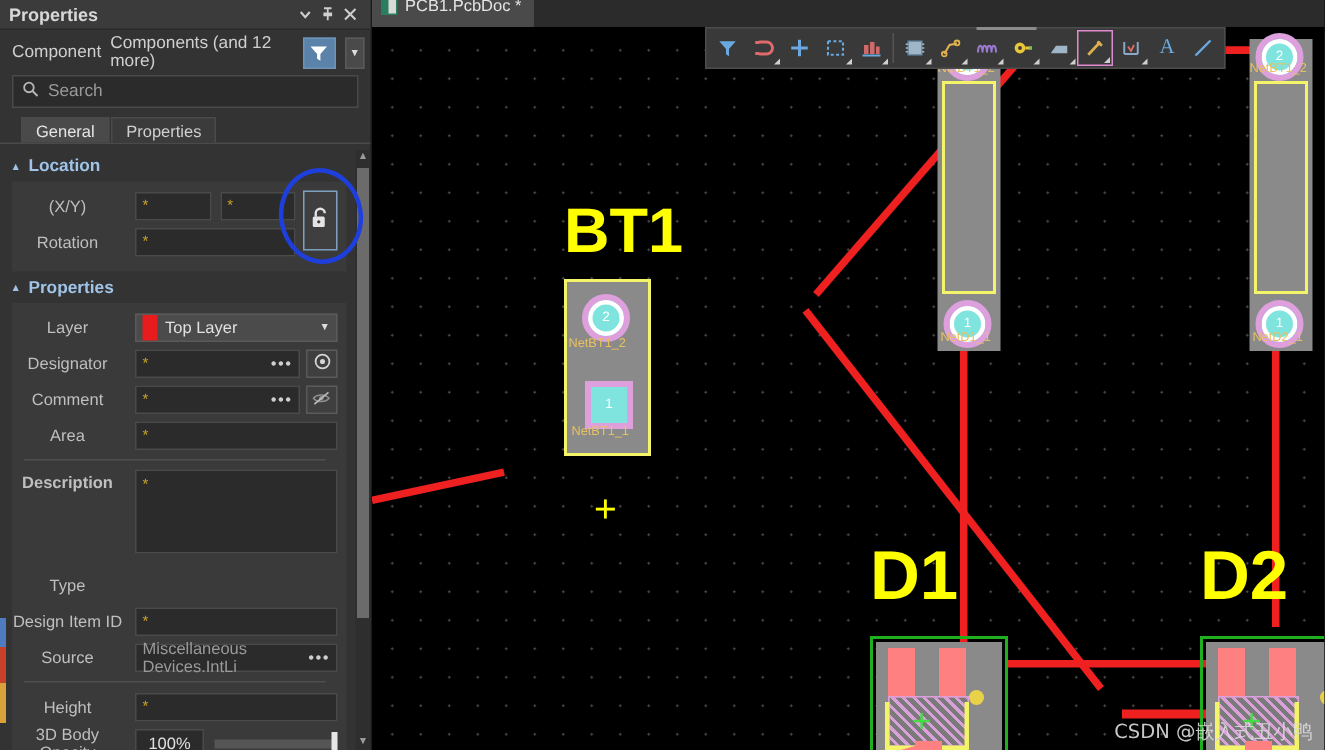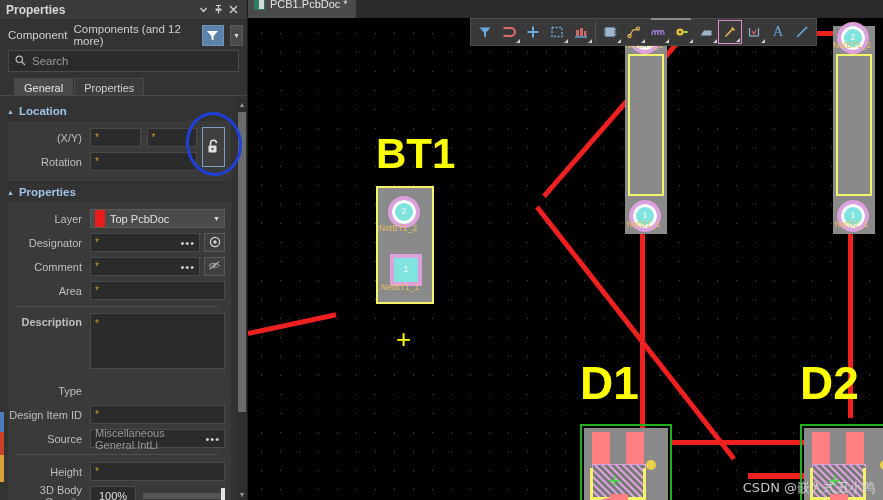--- a/index.html
+++ b/index.html
@@ -93,21 +93,21 @@
 
   .group-box {
     margin: 0 16px 0 8px;
     background: #3a3a3a;
     padding: 6px 6px 6px 0;
   }
   .field-row {
     display: flex; align-items: center; height: 21px; margin-bottom: 3px;
   }
   .field-label {
-    width: 82px; text-align: right; padding-right: 8px;
+    width: 82px; text-align: center; padding-right: 8px;
     font-size: 11px; color: #bfbfbf; flex: 0 0 82px;
   }
   .field-in {
     height: 19px; background: #2b2b2b; border: 1px solid #4a4a4a;
     display: flex; align-items: center; padding: 0 4px;
     font-size: 11px; color: #d6b45a; flex: 1; min-width: 0;
   }
   .star { color: #c9a227; font-size: 10px; }
   .dots { margin-left: auto; color: #cfcfcf; letter-spacing: 1px; font-size: 11px;}
   .sq-btn {
@@ -391,21 +391,21 @@
       <div class="section-header">
         <span class="sec-arrow">▲</span>
         <span>Properties</span>
       </div>
       <div class="group-box">
 
         <div class="field-row">
           <div class="field-label">Layer</div>
           <div class="dropdown">
             <span class="layer-swatch"></span>
-            <span>Top PcbDoc</span>
+            <span>Top Layer</span>
             <span class="dd-caret">▼</span>
           </div>
         </div>
 
         <div class="field-row">
           <div class="field-label">Designator</div>
           <div class="field-in">
             <span class="star">*</span>
             <span class="dots">•••</span>
           </div>
@@ -459,21 +459,21 @@
         <div class="field-row">
           <div class="field-label">Design Item ID</div>
           <div class="field-in">
               <span class="star">*</span>
             </div>
         </div>
 
         <div class="field-row">
           <div class="field-label">Source</div>
           <div class="field-in" style="color:#9a9a9a;">
-            <span>Miscellaneous General.IntLi</span>
+            <span>Miscellaneous Devices.IntLi</span>
             <span class="dots">•••</span>
           </div>
         </div>
 
         <div class="divider-line"></div>
 
         <div class="field-row">
           <div class="field-label">Height</div>
           <div class="field-in">
               <span class="star">*</span>

